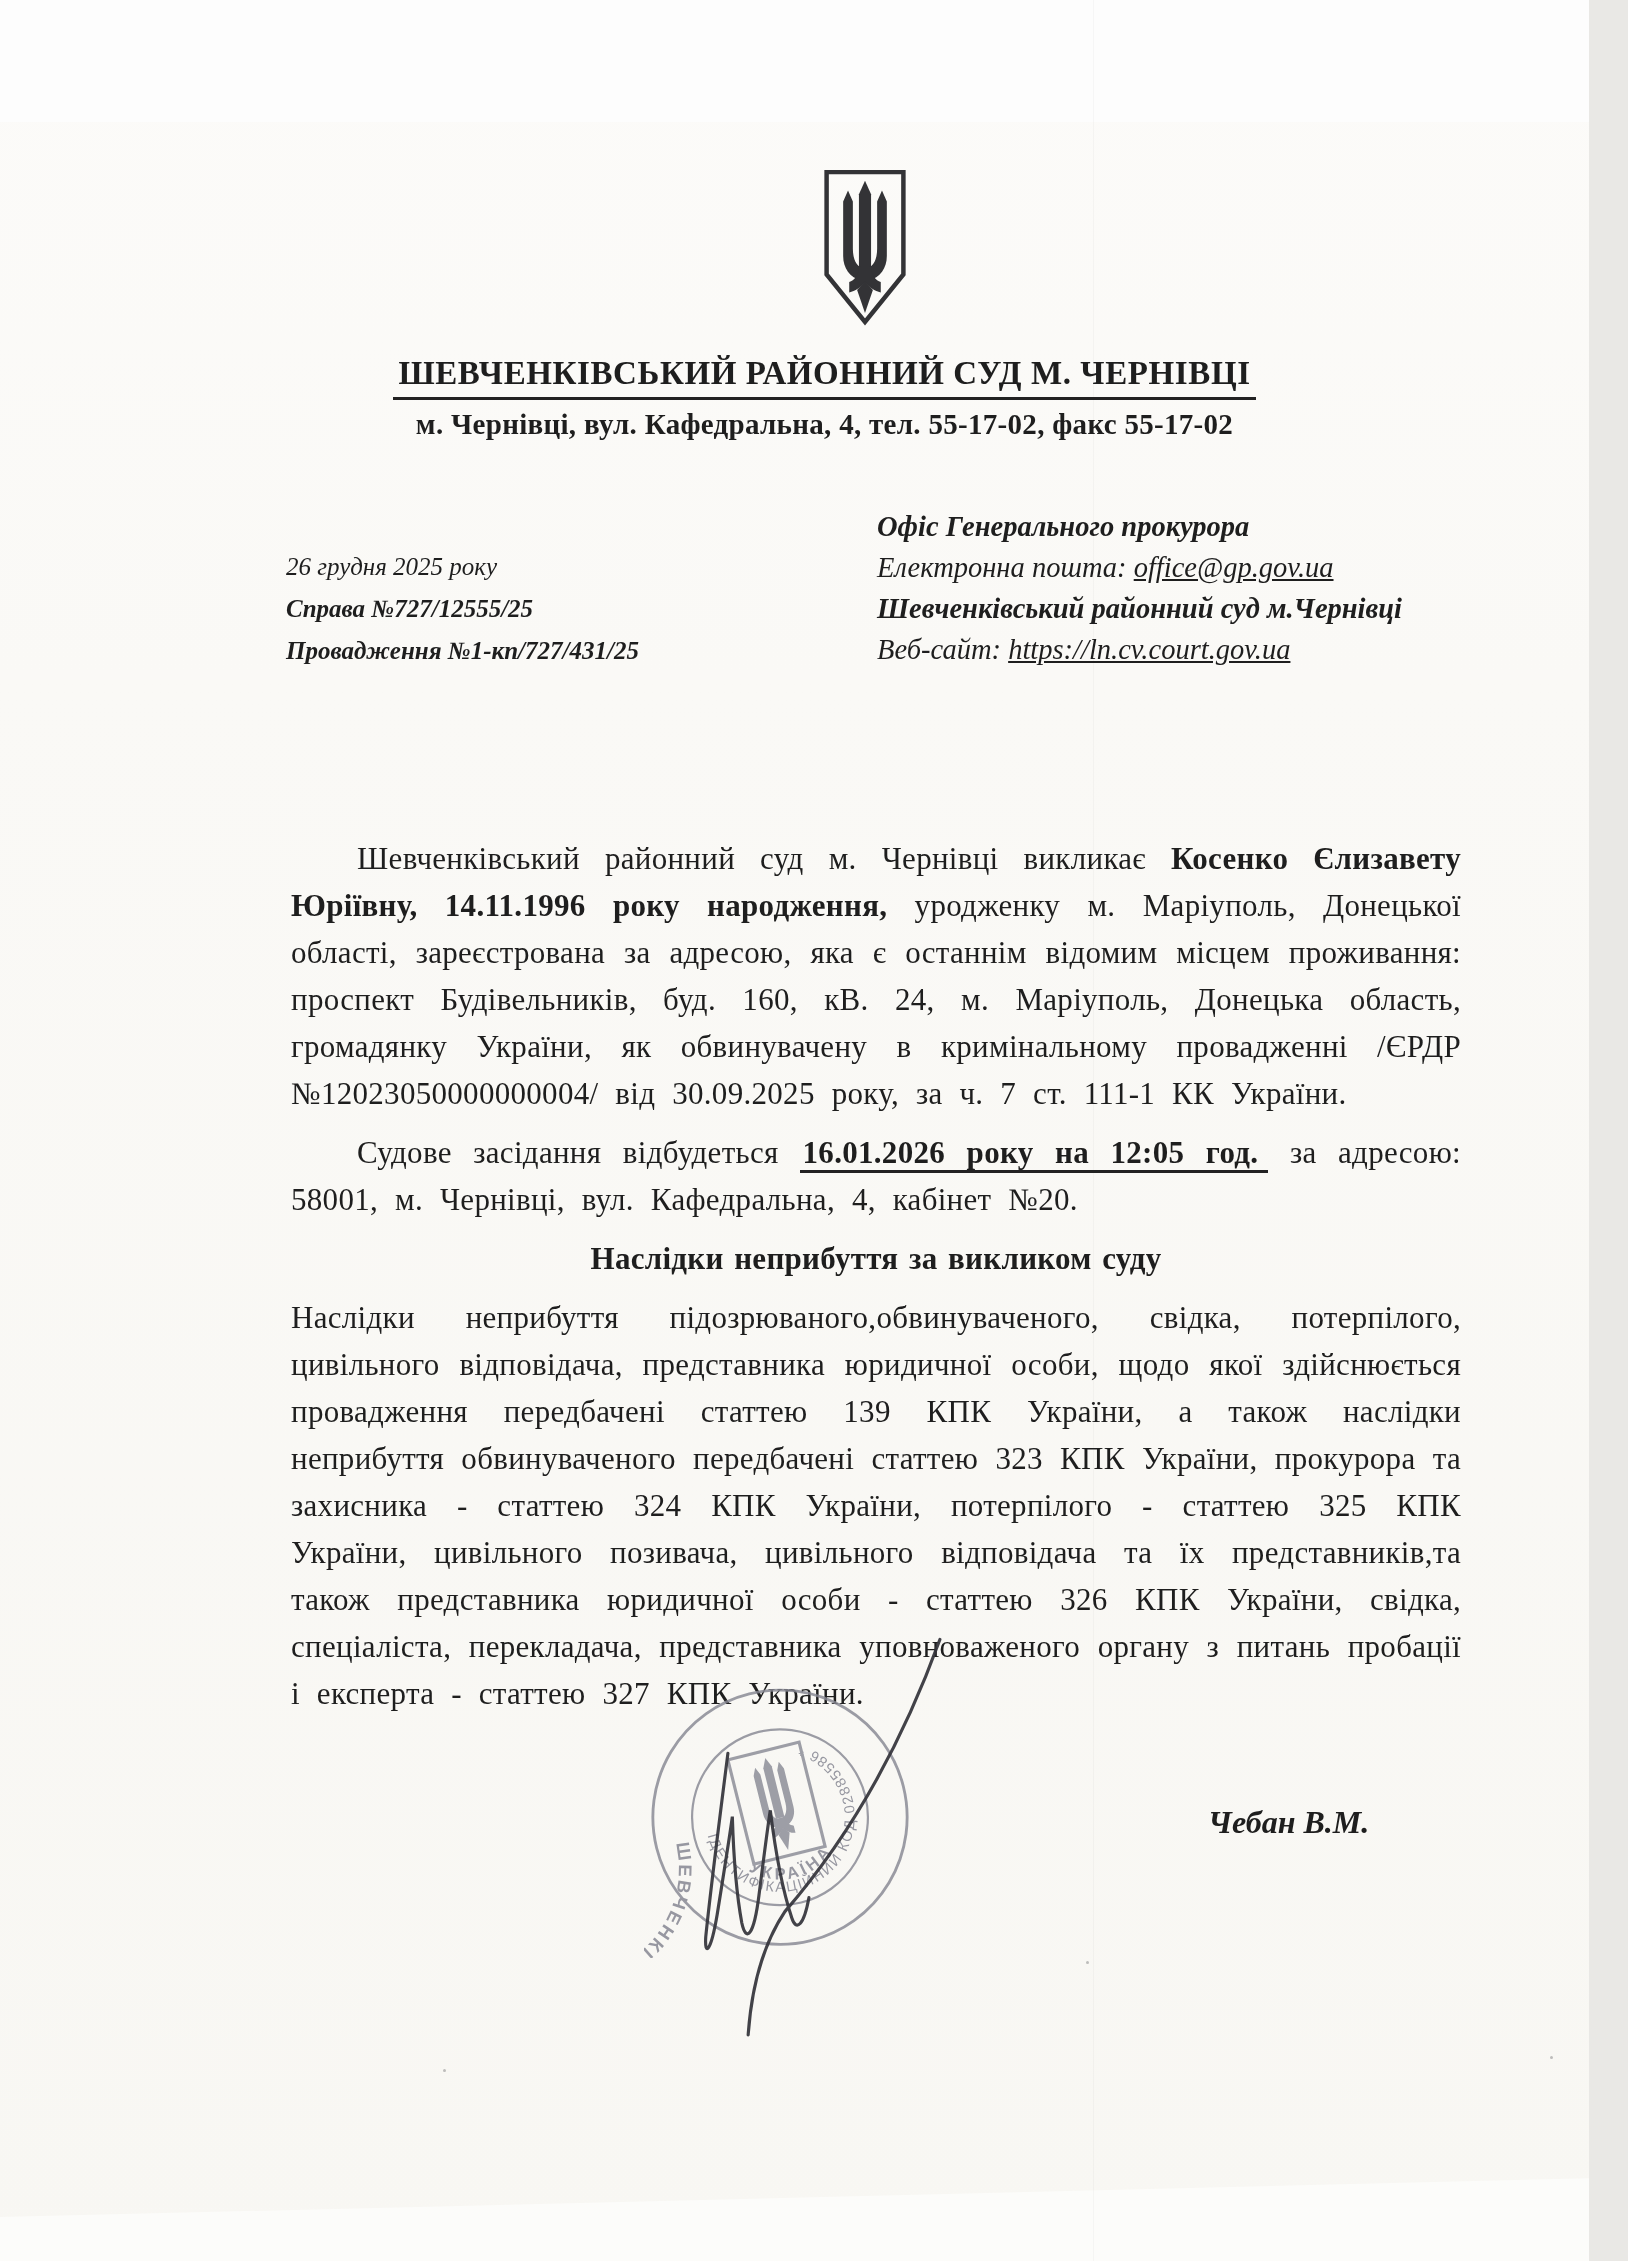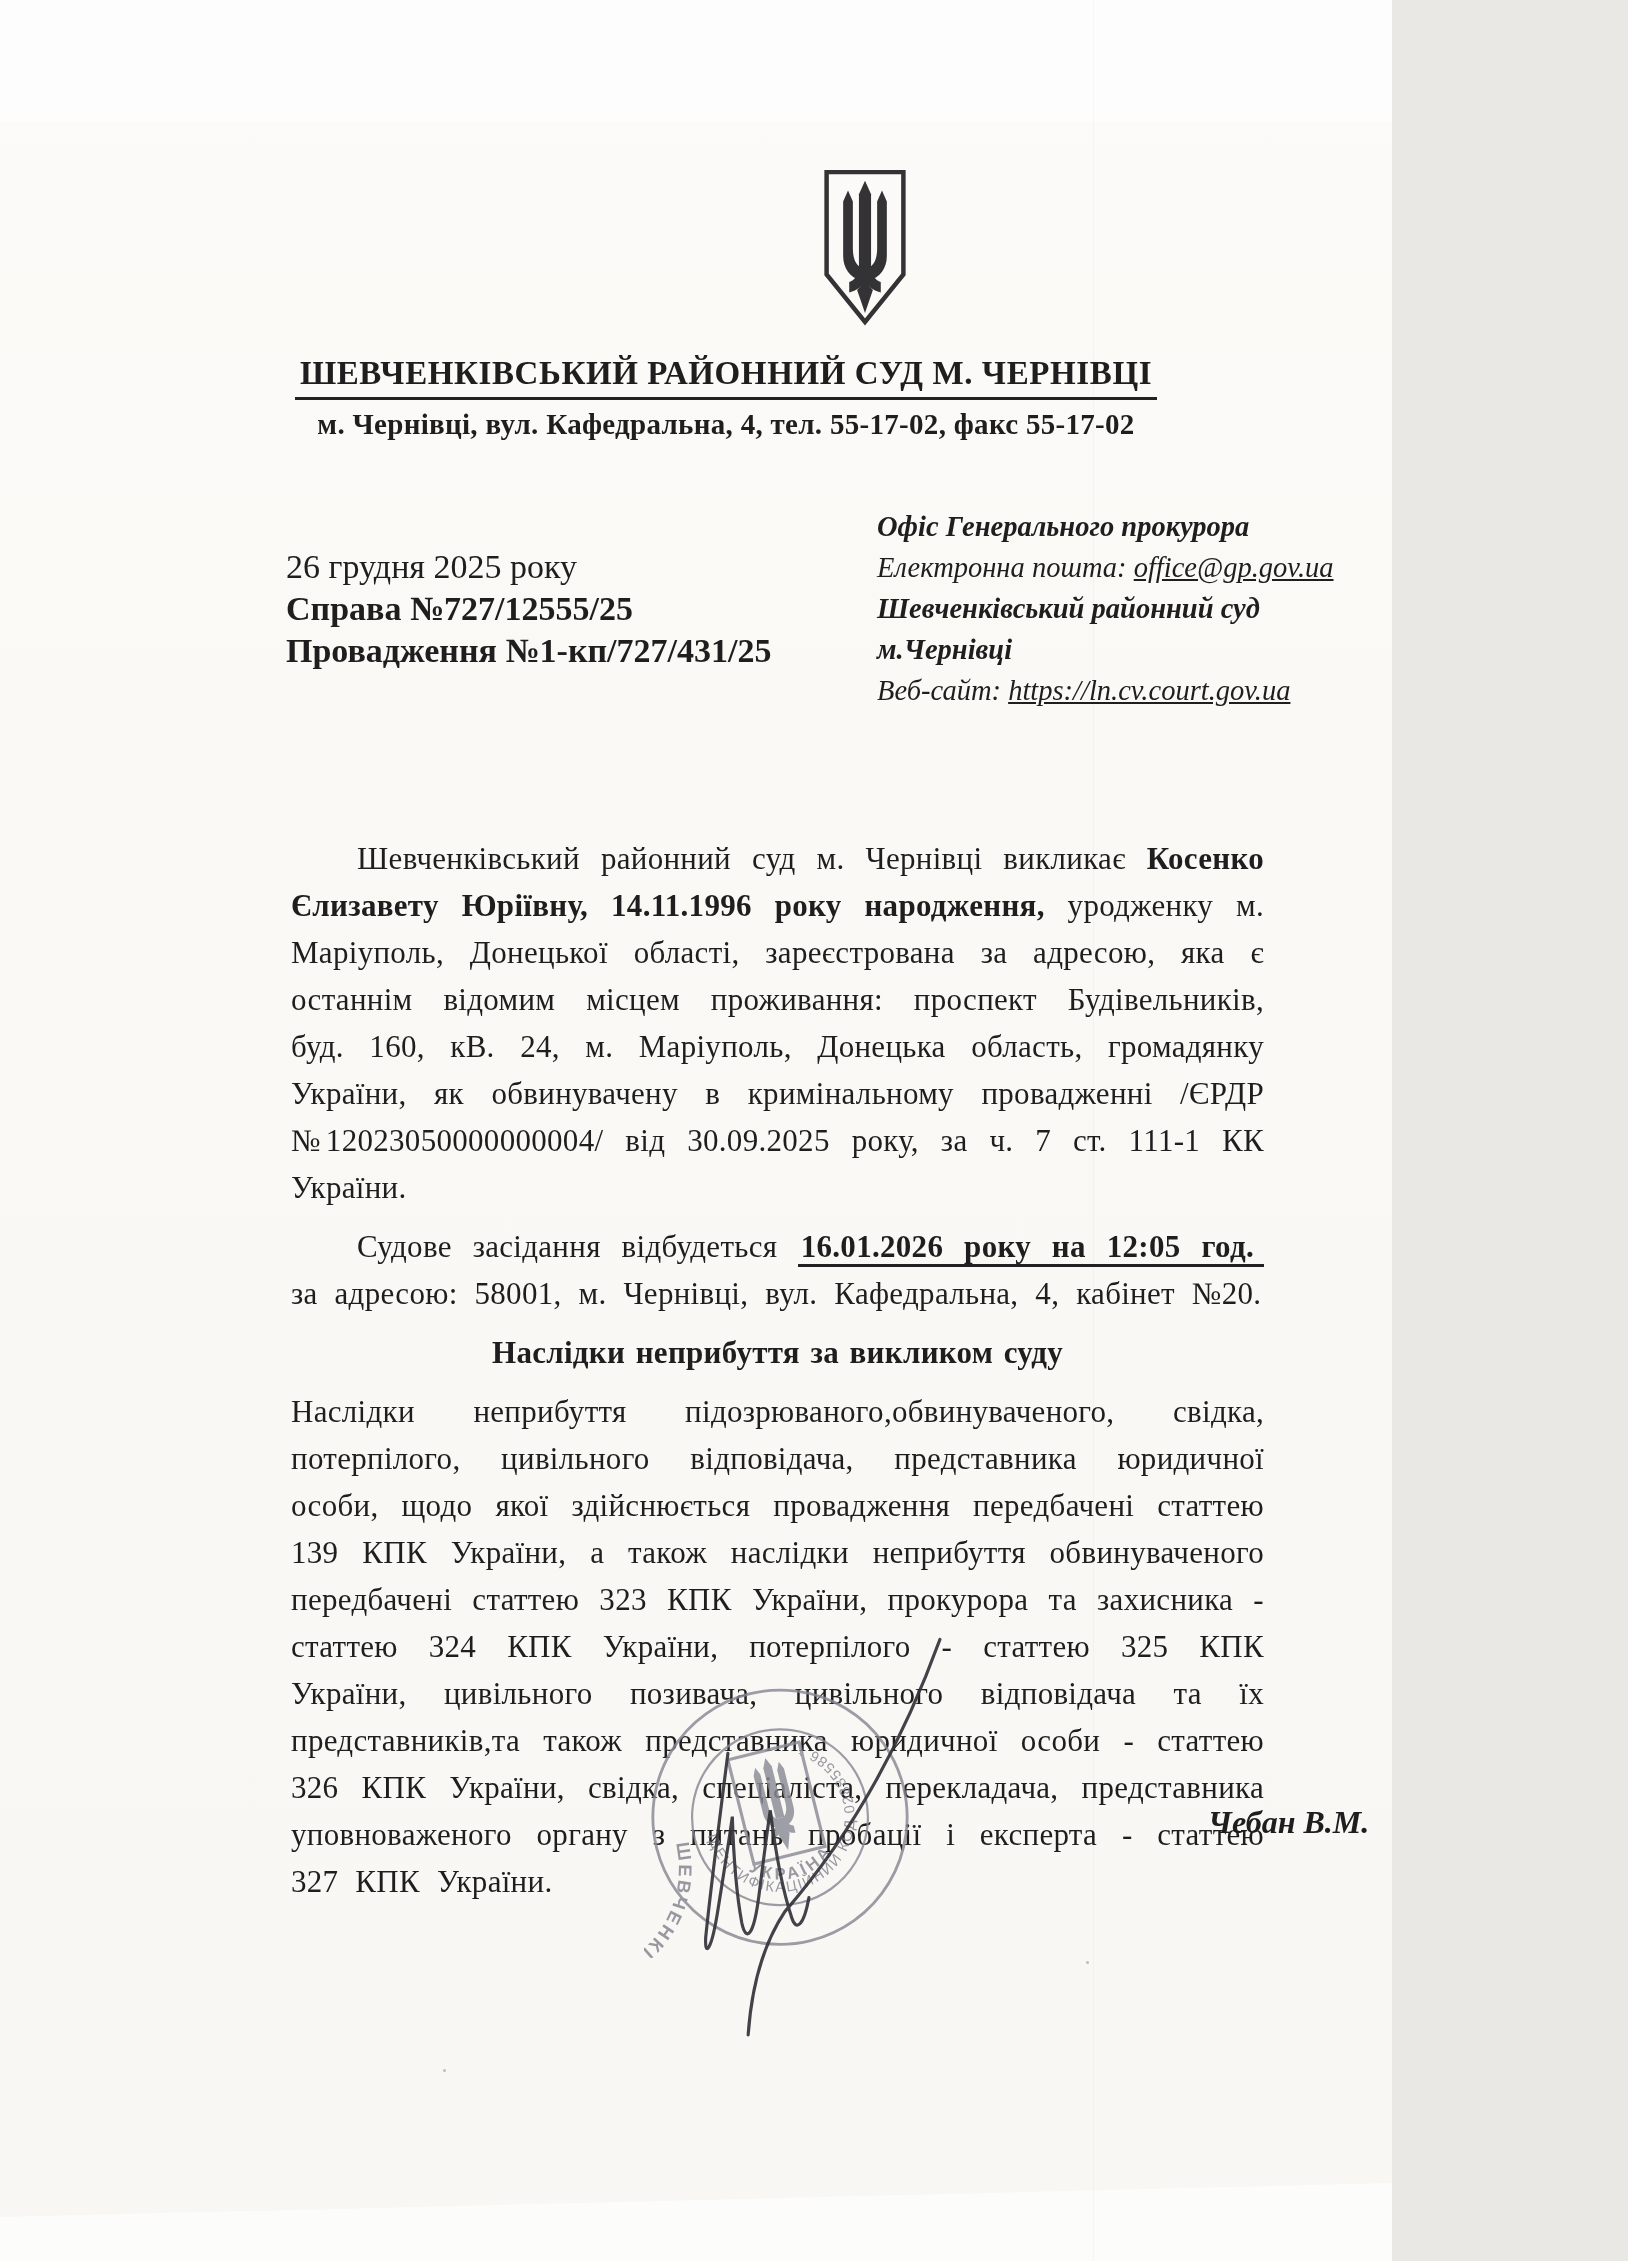--- a/index.html
+++ b/index.html
@@ -1,38 +1,38 @@
 <!DOCTYPE html>
 <html lang="uk" style="font-size:10px"><head>
 <meta charset="utf-8">
 <title>Scanned court summons</title>
 <style>
   html,body{margin:0;padding:0;background:#e9e8e5;}
   .page{
     position:relative;
-    width:1392px;height:2261px;
+    width:1589px;height:2261px;
     background:linear-gradient(180deg,#fcfbf9 0%,#faf9f6 30%,#f8f7f3 100%);
     font-family:"Liberation Serif","DejaVu Serif",serif;
     color:#1e1e1e;
     overflow:hidden;
   }
   .abs{position:absolute;}
   .top-band{left:0;top:0;width:100%;height:122px;background:#fdfdfd;}
   .bottom-band{left:-38px;top:2197px;width:1722px;height:139px;background:#fcfcfa;transform:rotate(-1.4deg);}
   .crease{left:1093px;top:0;width:1.3px;height:100%;background:rgba(110,110,110,.05);}
   .speck{width:3.2px;height:3.2px;border-radius:50%;background:#8c8c8c;opacity:.55;}
 
   .header-block{left:275px;right:215px;top:355px;text-align:center;}
   .court-name{
     display:inline-block;font-weight:bold;font-size:33px;letter-spacing:0.6px;
     border-bottom:3.8px solid #222;padding:0 5px 5px;
   }
   .court-address{font-weight:bold;font-size:29px;margin-top:7.6px;letter-spacing:0.3px;}
 
-  .meta-left{left:286px;top:546px;font-size:34px;line-height:42px;}
+  .meta-left{left:286px;top:546px;font-style:italic;font-size:25px;line-height:42px;}
   .meta-right{left:877px;top:506px;font-style:italic;font-size:28.5px;line-height:41px;}
   .bold{font-weight:bold;}
   .link{text-decoration:underline;}
 
   .doc-title{left:279px;right:116px;top:734px;text-align:center;
     font-size:35px;font-weight:bold;letter-spacing:1.3px;}
 
   .body-block{left:279px;right:116px;top:823px;font-size:31px;line-height:47px;
     text-align:justify;letter-spacing:0.3px;word-spacing:8.9px;}
   .body-block p{margin:12px;}

